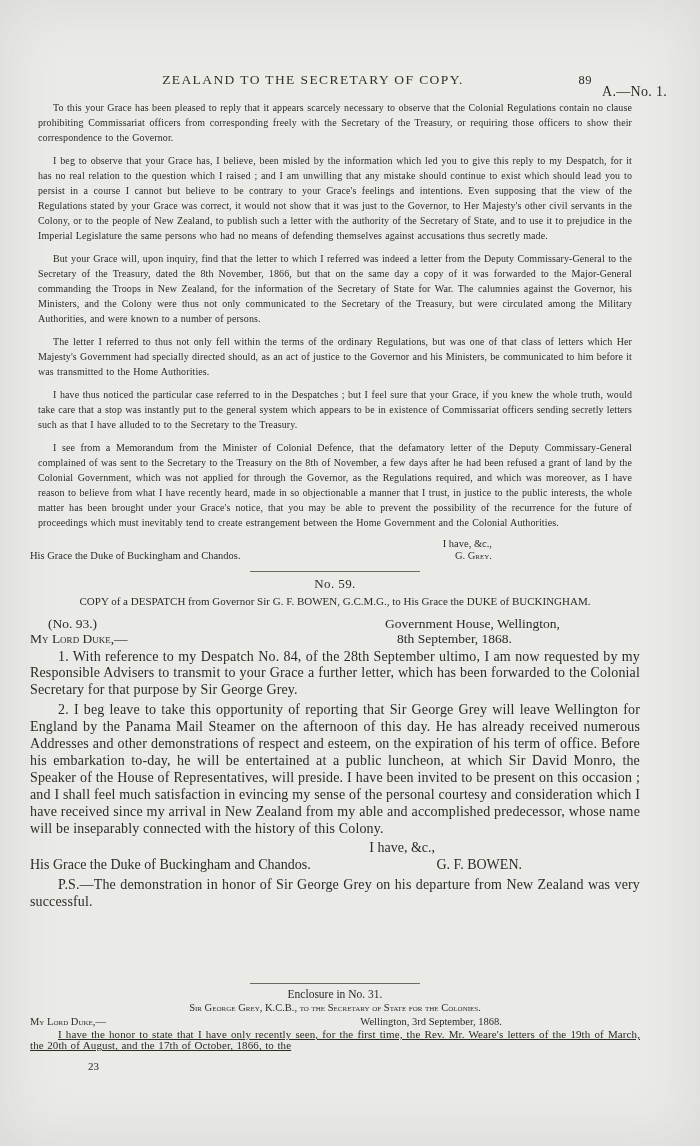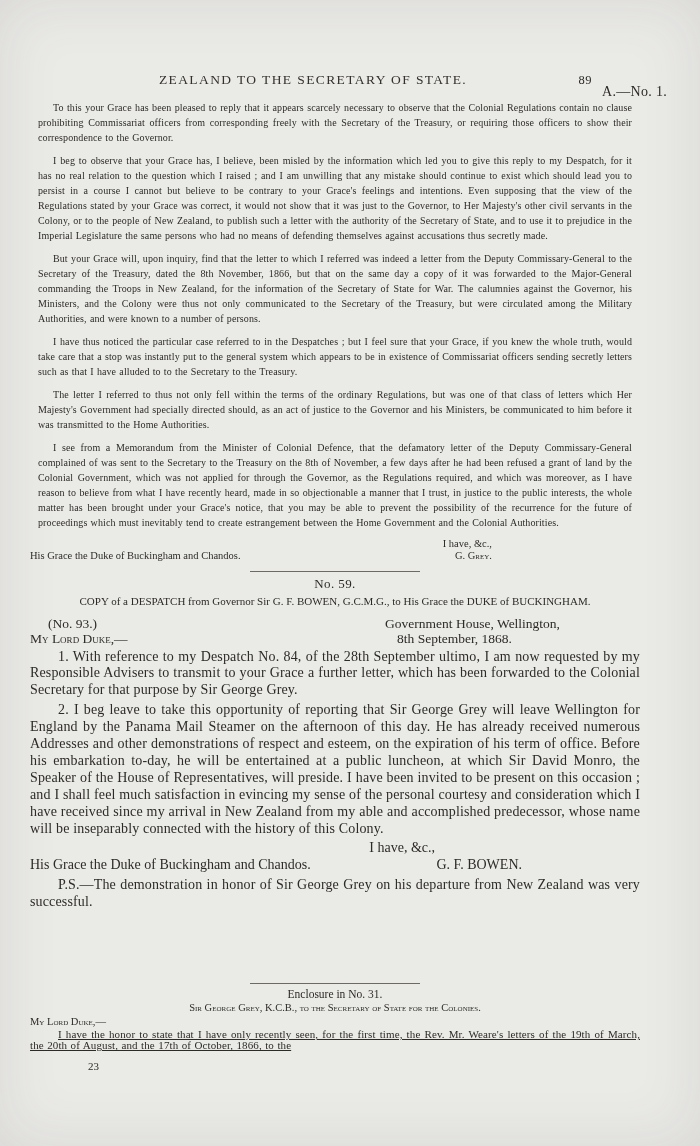--- a/index.html
+++ b/index.html
@@ -121,31 +121,31 @@
     margin-top:4px;margin-left:58px;
     font-size:11px;
   }
 </style>
 </head>
 <body>
 
 <div class="page">
 
   <header class="page-header">
-    <div class="running-title">ZEALAND TO THE SECRETARY OF STATE.</div>
+    <div class="running-title">ZEALAND TO THE SECRETARY OF COPY.</div>
     <div class="page-number">89</div>
     <div class="doc-ref">A.—No. 1.</div>
   </header>
 
   <section class="letter-one">
     <p>To this your Grace has been pleased to reply that it appears scarcely necessary to observe that the Colonial Regulations contain no clause prohibiting Commissariat officers from corresponding freely with the Secretary of the Treasury, or requiring those officers to show their correspondence to the Governor.</p>
     <p>I beg to observe that your Grace has, I believe, been misled by the information which led you to give this reply to my Despatch, for it has no real relation to the question which I raised ; and I am unwilling that any mistake should continue to exist which should lead you to persist in a course I cannot but believe to be contrary to your Grace's feelings and intentions. Even supposing that the view of the Regulations stated by your Grace was correct, it would not show that it was just to the Governor, to Her Majesty's other civil servants in the Colony, or to the people of New Zealand, to publish such a letter with the authority of the Secretary of State, and to use it to prejudice in the Imperial Legislature the same persons who had no means of defending themselves against accusations thus secretly made.</p>
     <p>But your Grace will, upon inquiry, find that the letter to which I referred was indeed a letter from the Deputy Commissary-General to the Secretary of the Treasury, dated the 8th November, 1866, but that on the same day a copy of it was forwarded to the Major-General commanding the Troops in New Zealand, for the information of the Secretary of State for War. The calumnies against the Governor, his Ministers, and the Colony were thus not only communicated to the Secretary of the Treasury, but were circulated among the Military Authorities, and were known to a number of persons.</p>
+    <p>The letter I referred to thus not only fell within the terms of the ordinary Regulations, but was one of that class of letters which Her Majesty's Government had specially directed should, as an act of justice to the Governor and his Ministers, be communicated to him before it was transmitted to the Home Authorities.</p>
     <p>I have thus noticed the particular case referred to in the Despatches ; but I feel sure that your Grace, if you knew the whole truth, would take care that a stop was instantly put to the general system which appears to be in existence of Commissariat officers sending secretly letters such as that I have alluded to to the Secretary to the Treasury.</p>
-    <p>The letter I referred to thus not only fell within the terms of the ordinary Regulations, but was one of that class of letters which Her Majesty's Government had specially directed should, as an act of justice to the Governor and his Ministers, be communicated to him before it was transmitted to the Home Authorities.</p>
     <p>I see from a Memorandum from the Minister of Colonial Defence, that the defamatory letter of the Deputy Commissary-General complained of was sent to the Secretary to the Treasury on the 8th of November, a few days after he had been refused a grant of land by the Colonial Government, which was not applied for through the Governor, as the Regulations required, and which was moreover, as I have reason to believe from what I have recently heard, made in so objectionable a manner that I trust, in justice to the public interests, the whole matter has been brought under your Grace's notice, that you may be able to prevent the possibility of the recurrence for the future of proceedings which must inevitably tend to create estrangement between the Home Government and the Colonial Authorities.</p>
     <div class="valediction">I have, &amp;c.,</div>
     <div class="sig-row">
       <span class="addressee">His Grace the Duke of Buckingham and Chandos.</span>
       <span class="signature sc">G. Grey.</span>
     </div>
   </section>
 
   <hr class="divider">
 
@@ -170,18 +170,19 @@
     <p class="postscript">P.S.—The demonstration in honor of Sir George Grey on his departure from New Zealand was very successful.</p>
   </section>
 
   <hr class="divider">
 
   <section class="enclosure">
     <div class="enclosure-title">Enclosure in No. 31.</div>
     <div class="enclosure-heading sc">Sir George Grey, K.C.B., to the Secretary of State for the Colonies.</div>
     <div class="salutation-row">
       <span class="sc">My Lord Duke,—</span>
+      <span class="date">Wellington, 3rd September, 1868.</span>
     </div>
     <p class="enclosure-body">I have the honor to state that I have only recently seen, for the first time, the Rev. Mr. Weare's letters of the 19th of March, the 20th of August, and the 17th of October, 1866, to the</p>
     <div class="catchword">23</div>
   </section>
 
 </div>
 
 </body></html>

